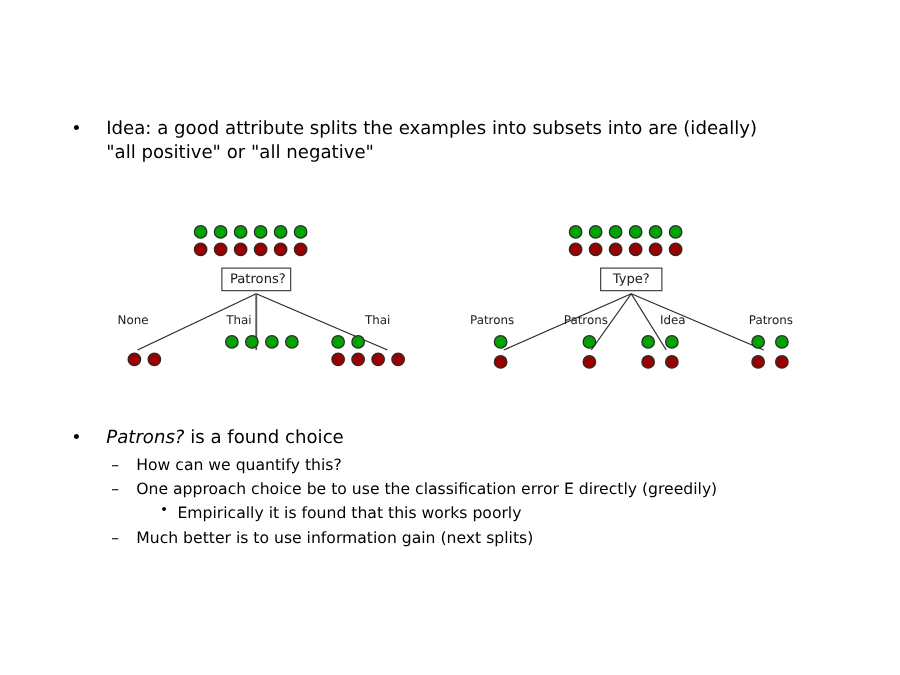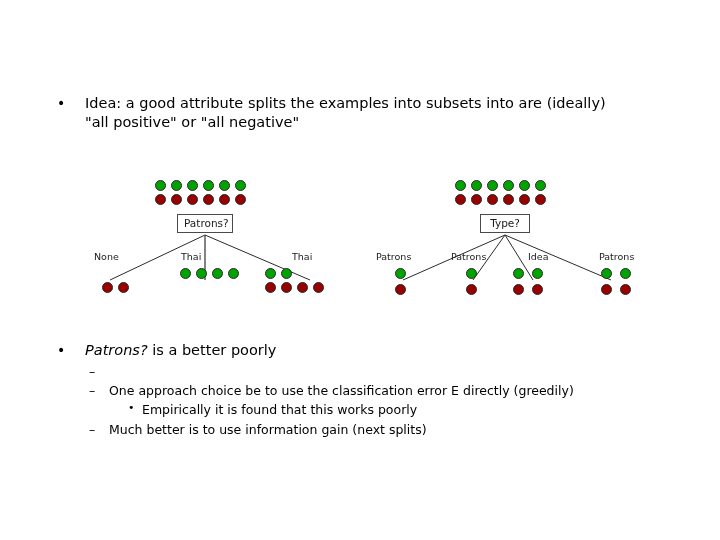--- a/index.html
+++ b/index.html
@@ -255,25 +255,26 @@
     <div class="ball red" style="left:164px; top:116px;"></div>
 
     <div class="ball green" style="left:233px; top:100px;"></div>
     <div class="ball green" style="left:252px; top:100px;"></div>
     <div class="ball red" style="left:233px; top:116px;"></div>
     <div class="ball red" style="left:252px; top:116px;"></div>
   </div>
 
   <div class="bullet-l1" id="bullet2">
     <span class="dot">•</span>
-    <span class="txt"><span class="em">Patrons?</span><span> is a better poorly</span></span>
+    <span class="txt"><span class="em">Patrons?</span><span> is a found choice</span></span>
   </div>
 
   <div class="bullet-l2" id="sub1">
     <span class="dash">–</span>
+    <span class="txt">How can we quantify this?</span>
   </div>
 
   <div class="bullet-l2" id="sub2">
     <span class="dash">–</span>
     <span class="txt">One approach choice be to use the classification error E directly (greedily)</span>
   </div>
 
   <div class="bullet-l3" id="sub3">
     <span class="dot3">•</span>
     <span class="txt">Empirically it is found that this works poorly</span>

